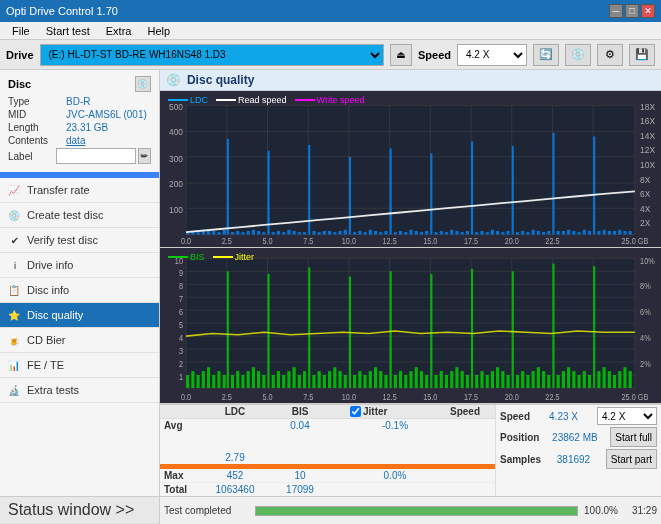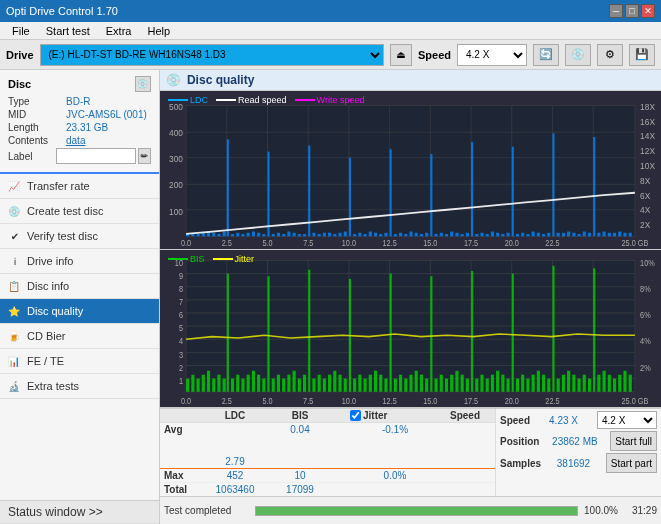--- a/index.html
+++ b/index.html
@@ -25,40 +25,40 @@
     .speed-select { height: 22px; font-size: 10px; width: 70px; border: 1px solid #aaa; background: white; padding: 0 4px; }
     .icon-btn { width: 26px; height: 22px; background: #ddd; border: 1px solid #aaa; display: flex; align-items: center; justify-content: center; cursor: pointer; font-size: 11px; }
     
     
     .main { display: flex; height: calc(524px - 22px - 18px - 30px); }
     
     
     .sidebar { width: 160px; background: #f5f5f5; border-right: 1px solid #ccc; display: flex; flex-direction: column; flex-shrink: 0; }
     
     
-    .disc-panel { padding: 6px 8px; border-bottom: 2px solid #3b82f6; background: #f5f5f5; }
+    .disc-panel { padding: 6px 8px; border-bottom: 6px solid #3b82f6; background: #f5f5f5; }
     .disc-panel-header { display: flex; align-items: center; justify-content: space-between; margin-bottom: 4px; }
     .disc-panel-title { font-weight: bold; font-size: 11px; }
     .disc-row { display: flex; align-items: center; margin-bottom: 2px; }
     .disc-key { color: #333; width: 58px; font-size: 10px; }
     .disc-val { color: #1a6fb5; font-size: 10px; }
     .disc-val-link { color: #1a6fb5; font-size: 10px; text-decoration: underline; cursor: pointer; }
     .label-input { width: 80px; height: 16px; border: 1px solid #aaa; font-size: 10px; padding: 0 2px; }
     .label-btn { width: 16px; height: 16px; background: #ddd; border: 1px solid #aaa; font-size: 9px; display: flex; align-items: center; justify-content: center; cursor: pointer; margin-left: 2px; }
     
     
     .sidebar-menu { flex: 1; overflow-y: auto; }
     .sidebar-item { display: flex; align-items: center; padding: 5px 8px; cursor: pointer; font-size: 11px; color: #333; border-bottom: 1px solid #e0e0e0; }
     .sidebar-item.active { background: #1a6fb5; color: white; }
     .sidebar-item-icon { width: 14px; height: 14px; margin-right: 5px; display: flex; align-items: center; justify-content: center; font-size: 10px; }
     .sidebar-item.active .sidebar-item-icon { color: white; }
     
     
     .sidebar-status { border-top: 1px solid #ccc; background: #e8e8e8; }
-    .sidebar-status-item { display: flex; align-items: center; padding: 4px 8px; cursor: pointer; font-size: 12px; color: #333; border-bottom: 1px solid #ddd; }
+    .sidebar-status-item { display: flex; align-items: center; padding: 4px 8px; cursor: pointer; font-size: 16px; color: #333; border-bottom: 1px solid #ddd; }
     
     
     .content { flex: 1; background: white; display: flex; flex-direction: column; overflow: hidden; }
     
     
     .content-header { background: #e0ecf8; padding: 3px 6px; display: flex; align-items: center; gap: 6px; border-bottom: 1px solid #ccc; }
     .content-header-icon { font-size: 12px; }
     .content-header-title { font-weight: bold; font-size: 12px; color: #1a3a6b; }
     
     
@@ -563,21 +563,21 @@
             <div style="width:70px; text-align:center; font-weight:bold; color:#333;">LDC</div>
             <div style="width:60px; text-align:center; font-weight:bold; color:#333;">BIS</div>
             <div style="width:20px;"></div>
             <div style="width:90px; display:flex; align-items:center; gap:2px;">
               <input type="checkbox" checked="" style="width: 11px; height: 11px;">
               <span style="font-weight:bold; color:#333;">Jitter</span>
             </div>
             <div style="width:50px; text-align:center; font-weight:bold; color:#333;">Speed</div>
           </div>
 
-          <div style="display:flex; border-bottom:1px solid #f97316; padding:1px 0;">
+          <div style="display:flex; border-bottom:5px solid #f97316; padding:1px 0;">
             <div style="width:40px; padding:0 4px; font-weight:bold; color:#333;">Avg</div>
             <div style="width:70px; text-align:center; color:#1a6fb5;margin-top:32px;">2.79</div>
             <div style="width:60px; text-align:center; color:#1a6fb5;">0.04</div>
             <div style="width:20px;"></div>
             <div style="width:90px; text-align:center; color:#1a6fb5;">-0.1%</div>
           </div>
 
           <div style="display:flex; border-bottom:1px solid #eee; padding:1px 0;">
             <div style="width:40px; padding:0 4px; font-weight:bold; color:#333;">Max</div>
             <div style="width:70px; text-align:center; color:#1a6fb5;">452</div>

